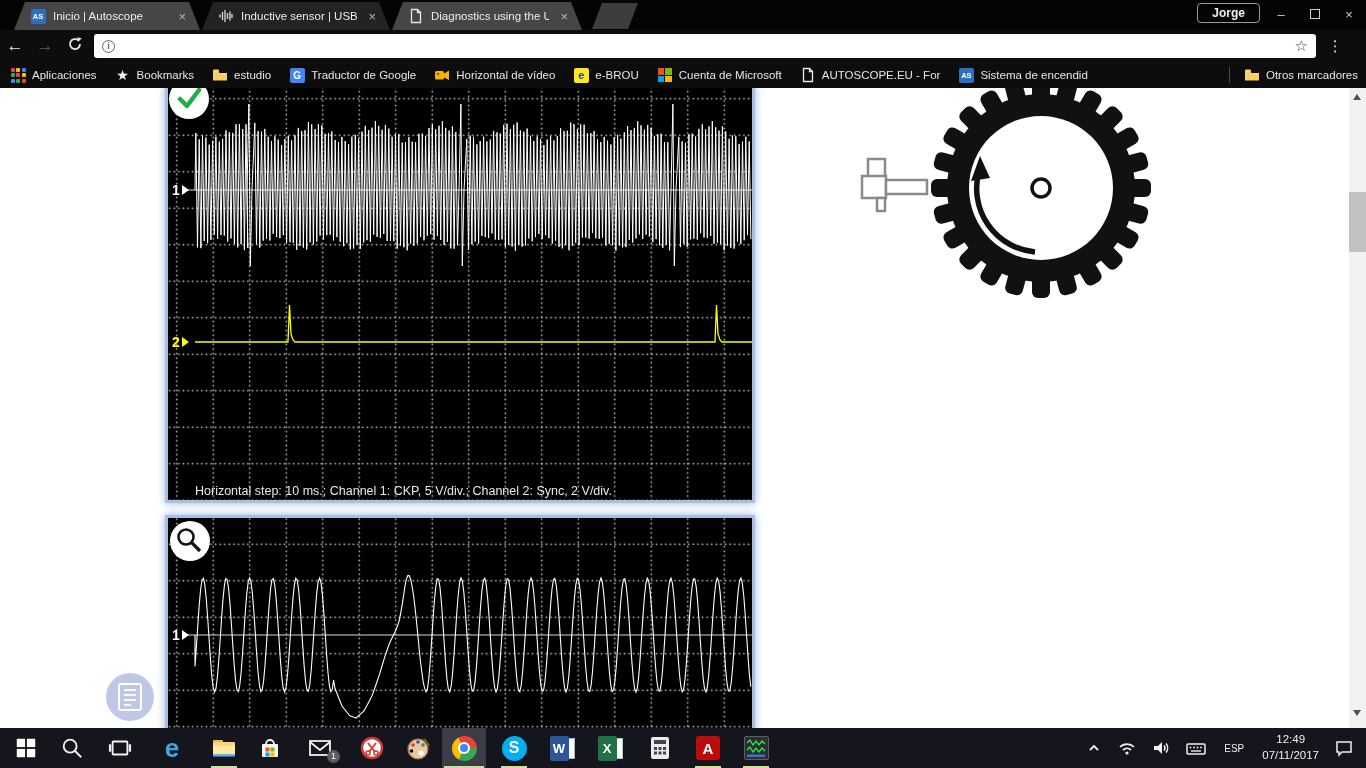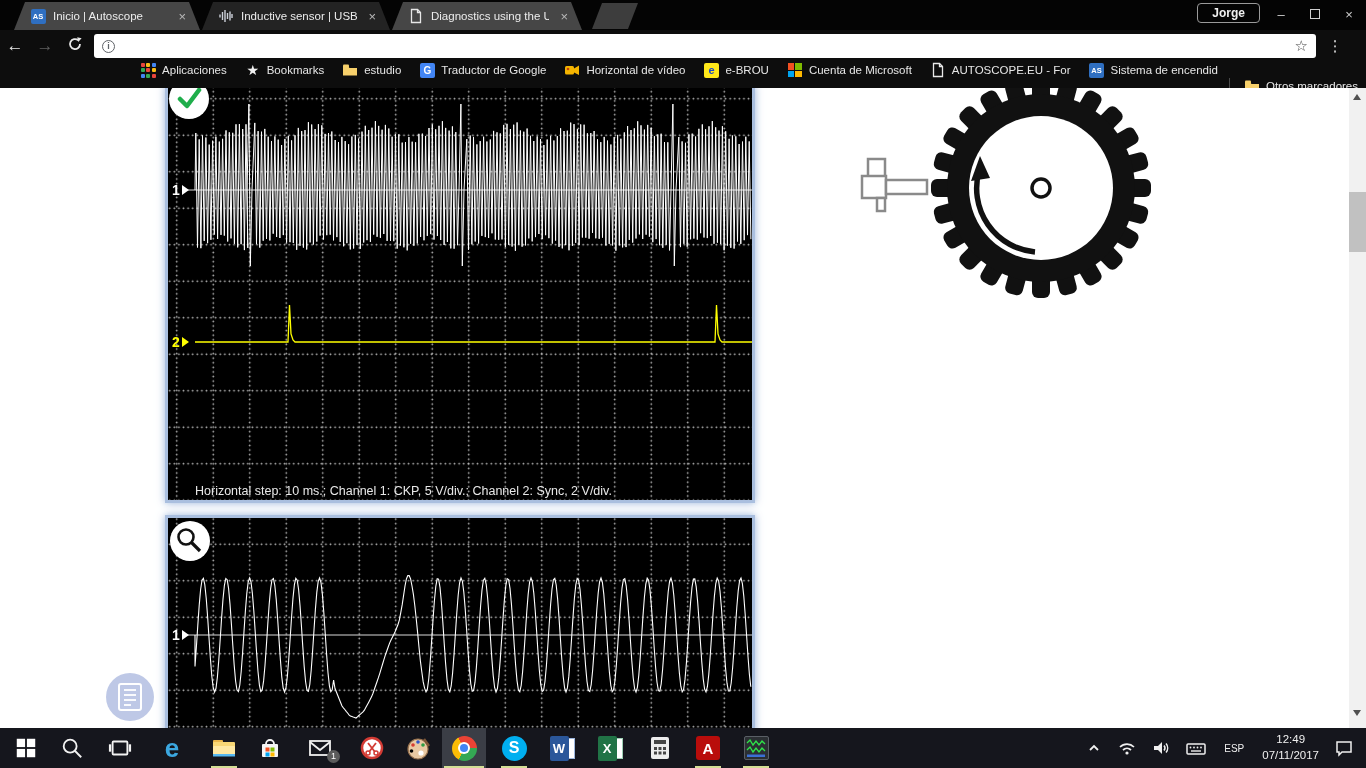--- a/index.html
+++ b/index.html
@@ -39,21 +39,21 @@
   .info-badge { width:13px; height:13px; border:1.4px solid #5f6368; border-radius:50%; color:#5f6368;
     font-size:9px; line-height:11px; text-align:center; font-weight:bold; flex:none; }
   #url-text { margin-left:9px; font-size:13px; white-space:nowrap; }
   #url-host { color:#202124; }
   #url-path { color:#80868b; }
   #star-btn { margin-left:auto; color:#4a4a4a; font-size:15px; }
   #menu-btn { color:#e0e0e0; font-size:15px; width:38px; text-align:center; }
 
   
   #bookmarksbar { position:absolute; left:0; top:62px; width:1366px; height:26px; background:#0d0d0d;
-    display:flex; align-items:center; padding-left:10px;flex-direction:column; }
+    display:flex; align-items:center; padding-left:10px; }
   .bm-item { display:flex; align-items:center; gap:6px; margin-right:18px; white-space:nowrap; }
   .bm-label { color:#e6e6e6; font-size:11.5px; }
   .bm-sep { width:1px; height:16px; background:#4a4a4a; margin-right:14px; }
   #bookmarks-right { margin-left:auto; margin-right:8px; display:flex; align-items:flex-start; }
   .ico16 { width:16px; height:16px; display:flex; align-items:center; justify-content:center; flex:none; }
 
   
   #content { position:absolute; left:0; top:88px; width:1366px; height:680px; background:#fff; overflow:hidden; }
   .scope { position:absolute; background:#000; box-shadow:0 0 0 3px #aabfdf, 0 0 8px 3px rgba(136,166,212,.85); }
   #scope1 { left:168px; top:0px;   width:584px; height:412px; }

